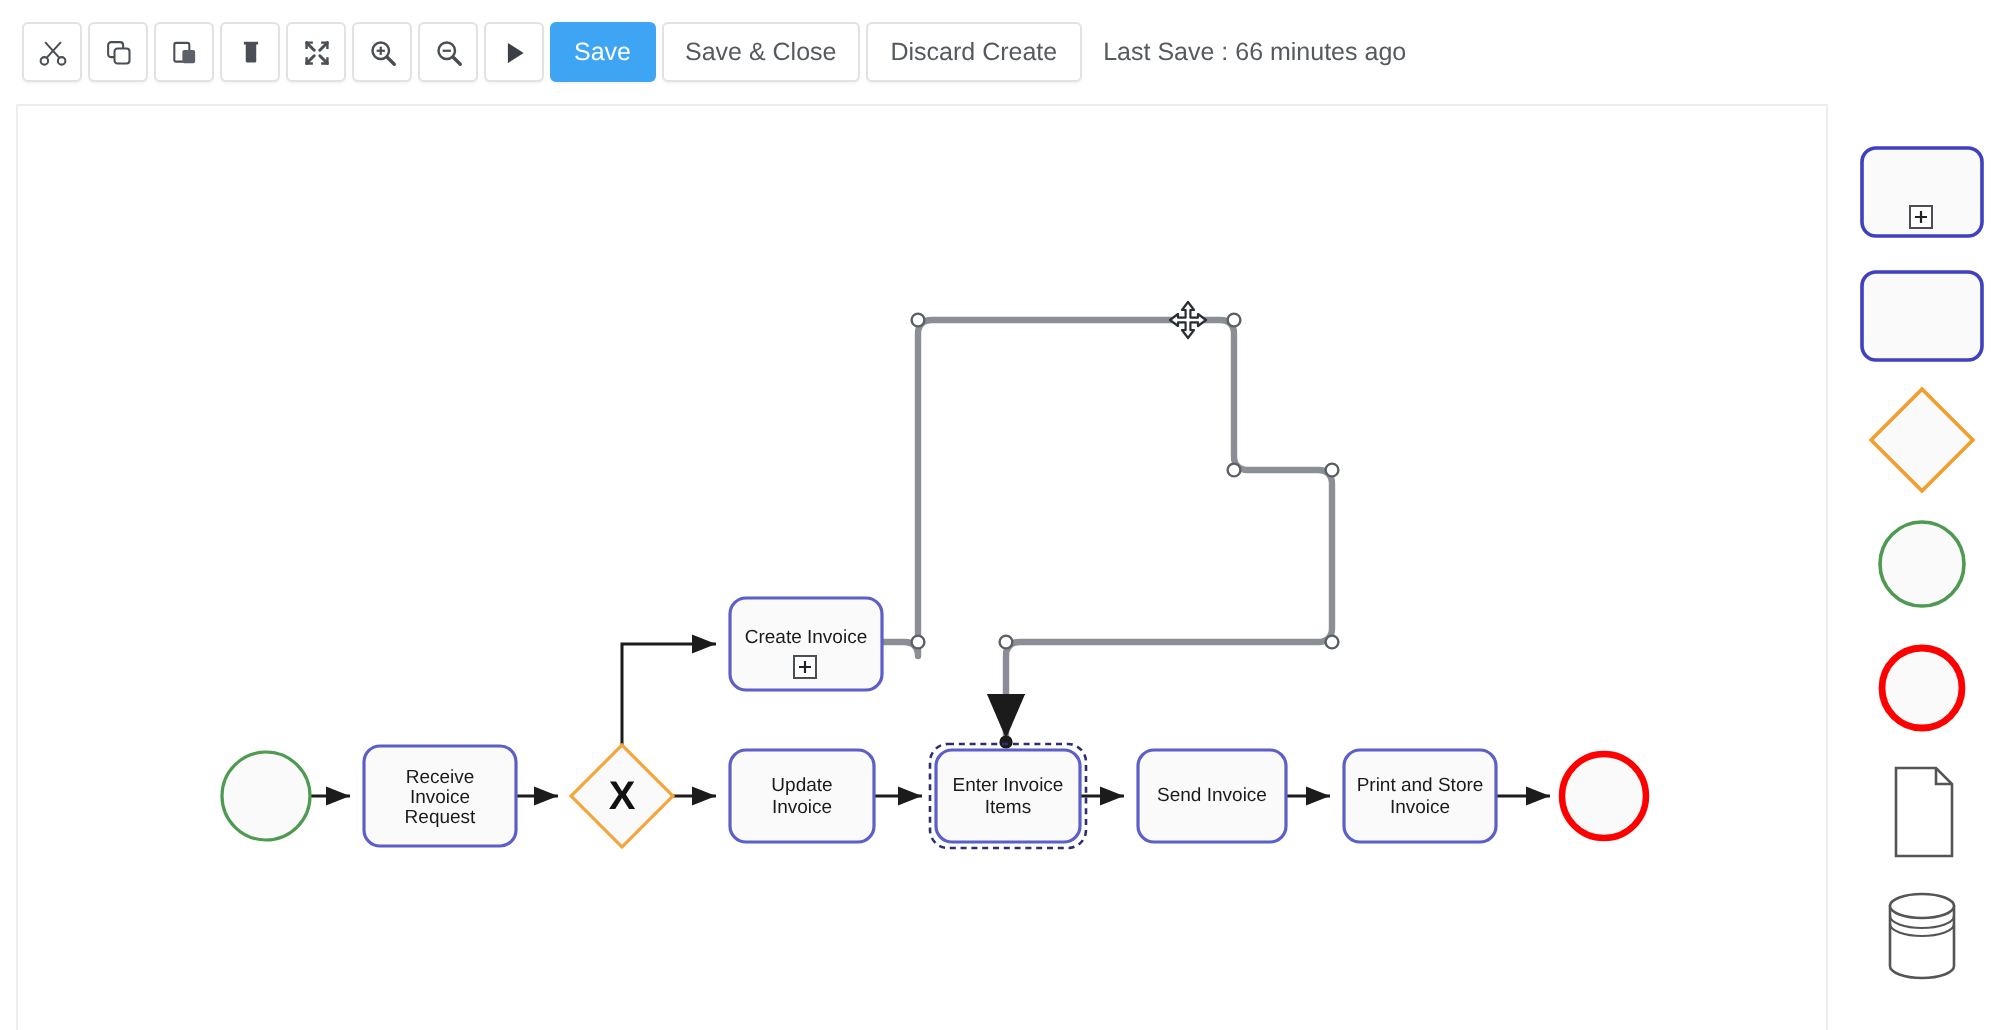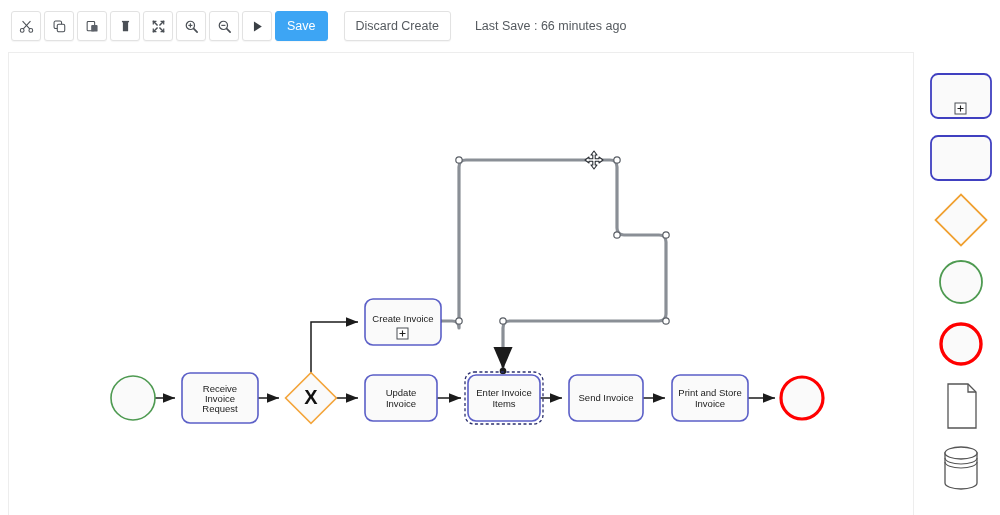--- a/index.html
+++ b/index.html
@@ -39,21 +39,21 @@
     align-items: center;
     justify-content: center;
     box-sizing: border-box;
     cursor: pointer;
     box-shadow: 0 1px 1px rgba(0,0,0,0.045);
   }
   .tb-btn svg { display: block; }
   .tb-text {
     height: 30px;
     padding: 0 11px;
-    margin-right: 16px;
+    margin-right: 3px;
     background: #ffffff;
     border: 1px solid #e2e2e2;
     border-radius: 3px;
     display: flex;
     align-items: center;
     justify-content: center;
     font-size: 12.5px;
     color: #555a5f;
     box-sizing: border-box;
     cursor: pointer;
@@ -214,20 +214,21 @@
 
     <div class="tb-btn">
       <span>
         <svg width="15" height="15" viewBox="0 0 16 16">
           <path d="M4.2 2.6 L12.6 8 L4.2 13.4 Z" fill="#3b4046"></path>
         </svg>
       </span>
     </div>
 
     <div class="tb-text primary">Save</div>
+    <div class="tb-text">Save &amp; Close</div>
     <div class="tb-text">Discard Create</div>
     <div class="tb-status">Last Save : 66 minutes ago</div>
   </div>
 
   <div class="canvas">
     <svg class="diagram-svg" width="906" height="470" viewBox="0 0 906 470">
 
       <defs>
         <marker id="arrow" markerWidth="9" markerHeight="9" refX="8" refY="3.2" orient="auto" markerUnits="strokeWidth">
           <path d="M0,0 L8,3.2 L0,6.4 z" fill="#1b1b1b"></path>

